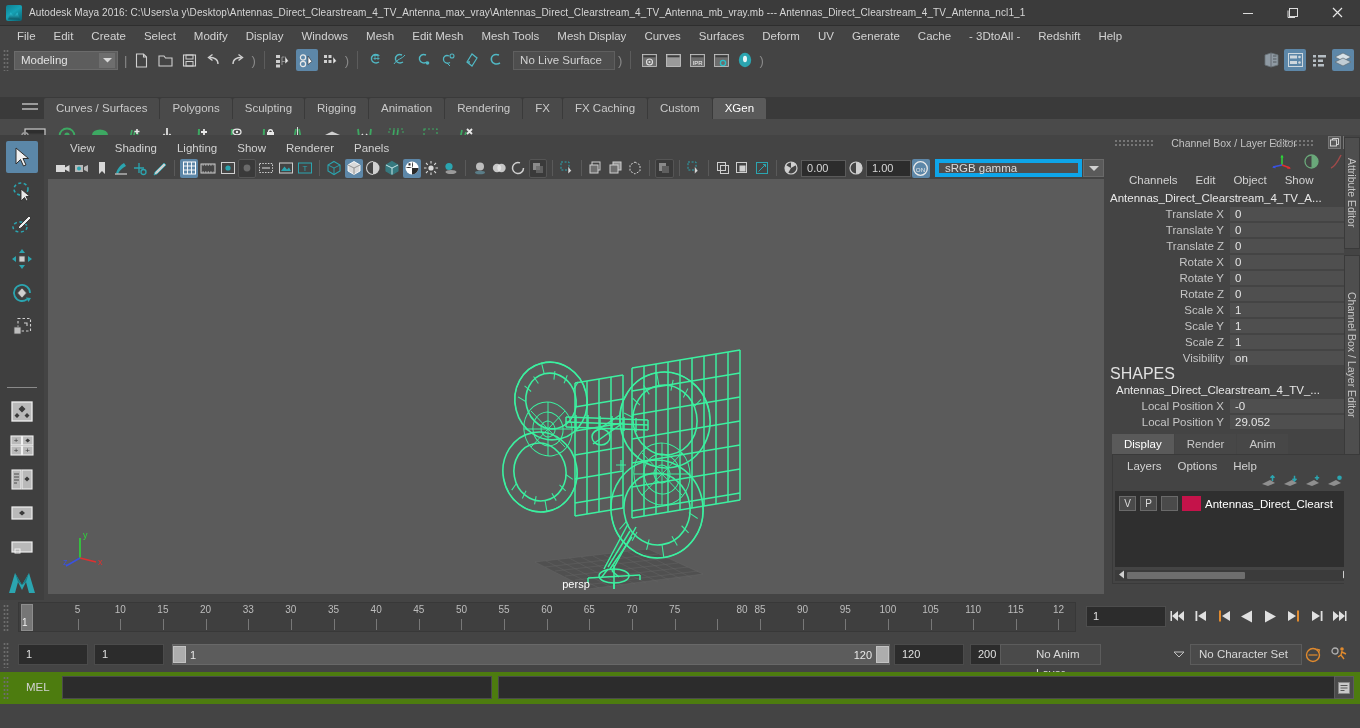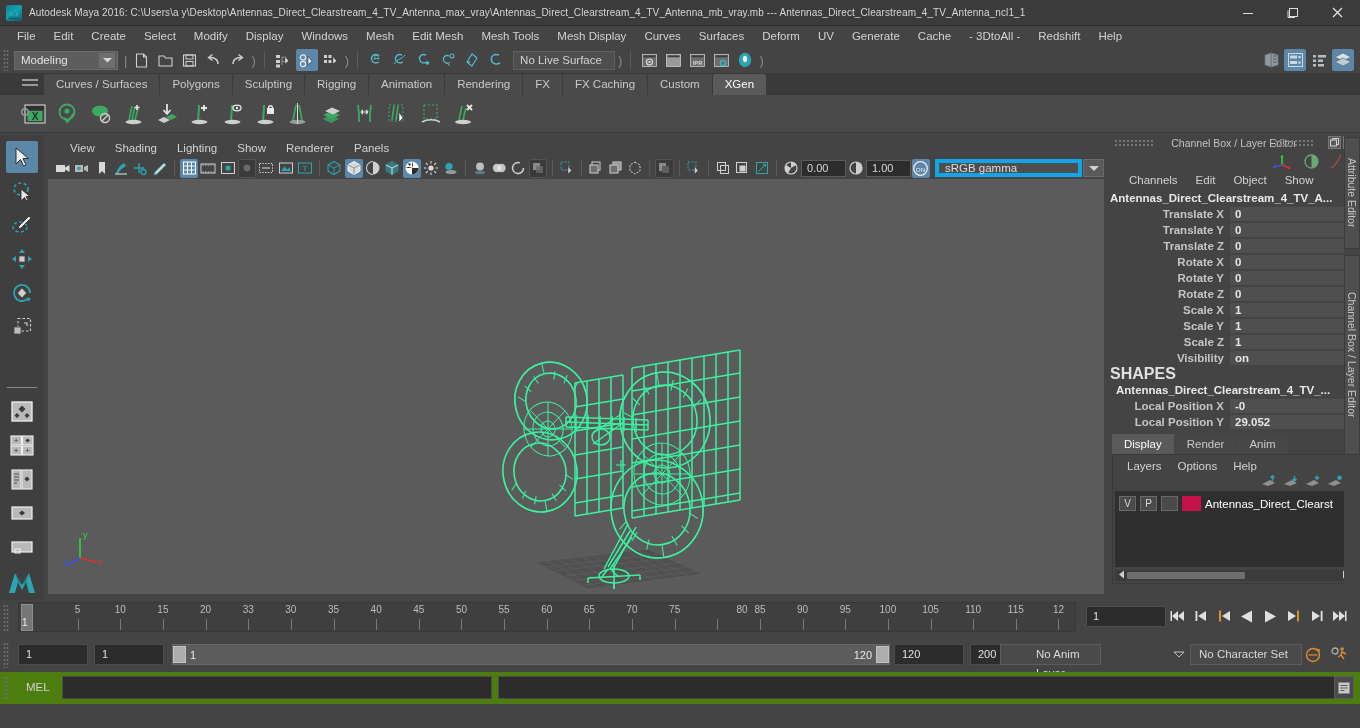--- a/index.html
+++ b/index.html
@@ -74,20 +74,21 @@
     height: 19px; min-width: 102px; background: #4e4e4e; border: 1px solid #5f5f5f;
     display: flex; align-items: center; padding-left: 6px; color: #d2d2d2; font-size: 11.5px;
     margin-left: 4px;
   }
   .right-icons { margin-left: auto; display: flex; gap: 2px; padding-right: 6px; }
 
   
   .shelftabs {
     height: 22px; background: #3a3a3a; display: flex; align-items: flex-end; padding-left: 20px;
     position: relative;
+    margin-top: 24px;
   }
   .shelftabs .hamb{
     position:absolute; left:22px; top:6px; width:16px;height:10px;
   }
   .shelftabs .hamb i{ display:block; height:2px; background:#9a9a9a; margin-bottom:3px;}
   .stab {
     height: 21px; padding: 0 12px; line-height: 21px; font-size: 11.5px; color: #c9c9c9;
     background: #4a4a4a; margin-right: 1px; border-top-left-radius:2px;border-top-right-radius:2px;
   }
   .stab.active { background: #5a5a5a; color: #ffffff; }
@@ -163,21 +164,21 @@
     background-size: 4px 4px;
   }
   .cb-title .dots.l{ left:6px;} .cb-title .dots.r{ right:46px;}
   .cb-title .btns{ position:absolute; right:4px; top:1px; display:flex; gap:2px;}
   .cb-tinybtn{ width:13px;height:13px;background:#5a5a5a;border:1px solid #777;
                display:flex;align-items:center;justify-content:center;color:#e8e8e8;font-size:9px;}
   .cb-gizmorow{ height:20px; display:flex; align-items:center; justify-content:flex-end;
                 gap:8px; padding-right:16px;}
   .cb-menubar{ height: 19px; display:flex; align-items:center; padding-left: 12px; gap:0;}
   .cb-menubar .cmi{ padding:0 9px; font-size:11.5px; color:#d2d2d2; line-height:19px;}
-  .cb-list { position: relative; background: #444; padding-right: 12px; font-weight: bold; }
+  .cb-list { position: relative; background: #444; padding-right: 12px; }
   .cb-objname {
     font-size: 11.5px; color: #e8e8e8; padding-left: 2px; height: 16px; line-height: 16px;
     white-space: nowrap; overflow: hidden;
   }
   .cb-row { display: flex; height: 16px; align-items: center; }
   .cb-attr {
     flex: 1; text-align: right; padding-right: 6px; font-size: 11.5px; color: #c5c5c5;
     white-space:nowrap;
   }
   .cb-val {
@@ -1057,20 +1058,21 @@
         <div class="axis-gizmo">
           <svg width="44" height="44" viewBox="0 0 44 44">
             <path d="M18 30 L18 10" stroke="#2ed63a" stroke-width="1.6"></path>
             <path d="M18 30 L34 34" stroke="#e03030" stroke-width="1.6"></path>
             <path d="M18 30 L4 38" stroke="#3a52e0" stroke-width="1.6"></path>
             <text x="21" y="10" font-size="9" fill="#2ed63a" font-family="Liberation Sans">y</text>
             <text x="36" y="37" font-size="9" fill="#e03030" font-family="Liberation Sans">x</text>
             <text x="1" y="37" font-size="9" fill="#3a52e0" font-family="Liberation Sans">z</text>
           </svg>
         </div>
+        <div class="persp-label">persp</div>
       </div>
     </div>
 
     <div class="rightpanel">
       <div class="cb-title">
         <span class="dots l"></span>
         <span>Channel Box / Layer Editor</span>
         <span class="dots r"></span>
         <span class="btns">
           <span class="cb-tinybtn">

